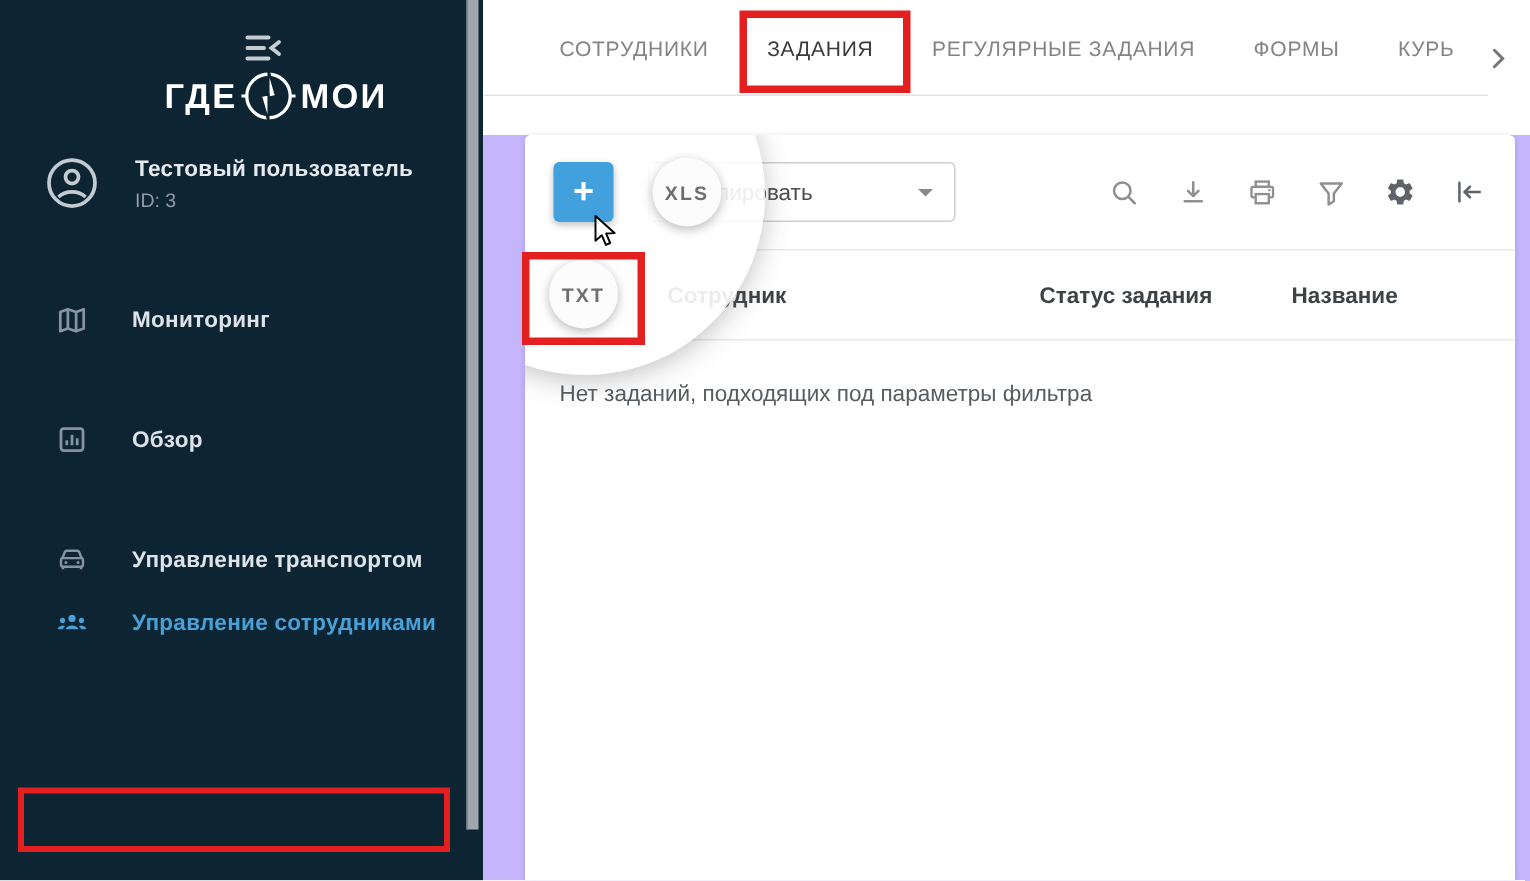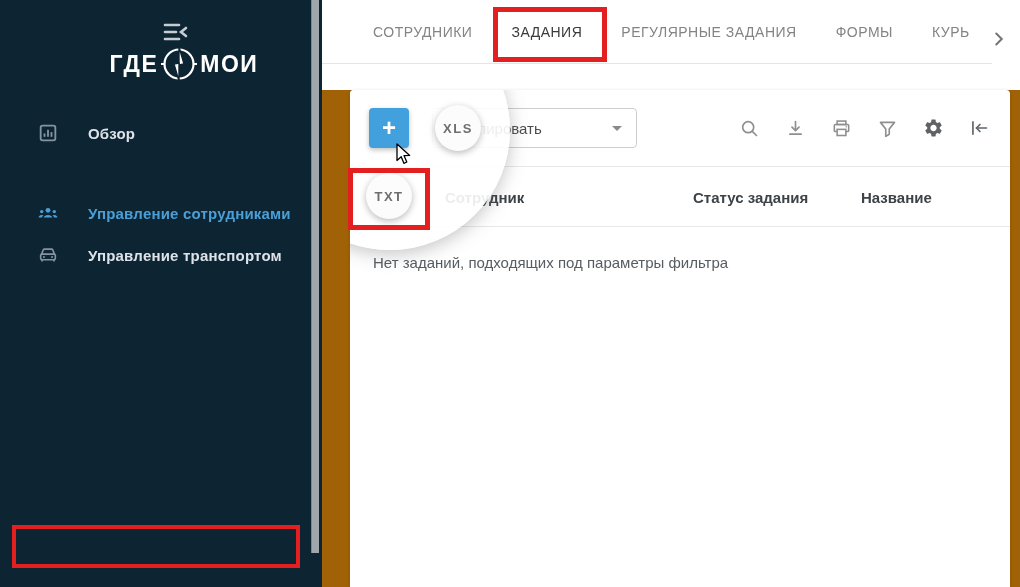--- a/index.html
+++ b/index.html
@@ -21,21 +21,21 @@
   .nav-group { margin-top:0; }
   .nav-group + .nav-group { margin-top:38px; }
   .nav-item { display:flex; align-items:center; height:42px; padding-left:36px; cursor:pointer; }
   .nav-item .nav-icon { width:24px; height:24px; display:flex; align-items:center; justify-content:center; color:#8494a1; }
   .nav-item .nav-label { margin-left:28px; color:#dde3e8; font-size:15px; font-weight:600; letter-spacing:.2px; }
   .nav-item.active .nav-icon { color:#4aa0d6; }
   .nav-item.active .nav-label { color:#4aa0d6; }
   .sidebar-scrollbar { position:absolute; left:311px; top:0; width:8px; height:553px; background:#9fa6ac; border-left:1px solid #7e868d; z-index:3; }
 
   
-  .main { position:absolute; left:322px; top:0; width:698px; height:587px; background:#a16207; }
+  .main { position:absolute; left:322px; top:0; width:698px; height:587px; background:#c4b5fd; }
   .tabs-strip { position:absolute; left:0; top:0; width:698px; height:90px; background:#ffffff; }
   .tabs-row { display:flex; align-items:center; height:64px; padding-left:51px; border-bottom:1px solid #e4e4e4; overflow:hidden; margin-right:28px; }
   .tab { flex:0 0 auto; font-size:14px; font-weight:500; letter-spacing:.5px; color:#848484; cursor:pointer; white-space:nowrap; }
   .tab + .tab { margin-left:39px; }
   .tab.active { color:#3a3a3a; }
   .tabs-chevron { position:absolute; right:10px; top:28px; width:22px; height:22px; color:#757575; cursor:pointer; background:#fff; }
 
   
   .card { position:absolute; left:28px; top:90px; width:660px; height:497px; background:#ffffff;
           border-radius:4px 4px 0 0; box-shadow:0 1px 4px rgba(0,0,0,0.14); overflow:hidden; }
@@ -95,66 +95,87 @@
           <circle cx="20" cy="20" r="14.5" fill="none" stroke="#ffffff" stroke-width="2.2"></circle>
           <line x1="2" y1="20" x2="6" y2="20" stroke="#ffffff" stroke-width="2"></line>
           <line x1="34" y1="20" x2="38" y2="20" stroke="#ffffff" stroke-width="2"></line>
           <path d="M20 3 L25 20 L20 21 Z" fill="#ffffff" stroke="#0d2433" stroke-width="1.4"></path>
           <path d="M20 37 L15 20 L20 19 Z" fill="#ffffff" stroke="#0d2433" stroke-width="1.4"></path>
         </svg>
         <span>МОИ</span>
       </div>
     </div>
 
+    <div class="user-row">
+      <svg width="40" height="40" viewBox="0 0 24 24" fill="none" stroke="#c3cad0" stroke-width="1.5">
+        <circle cx="12" cy="12" r="9.2"></circle>
+        <circle cx="12" cy="9.6" r="2.6"></circle>
+        <path d="M6.6 17.6 a6.8 5.2 0 0 1 10.8 0"></path>
+      </svg>
+      <div class="user-texts">
+        <div class="user-name">Тестовый пользователь</div>
+        <div class="user-id">ID: 3</div>
+      </div>
+    </div>
 
     <div class="nav">
 
       <div class="nav-group">
+        <div class="nav-item">
+          <span class="nav-icon">
+            <svg width="22" height="22" viewBox="0 0 24 24" fill="none" stroke="currentColor" stroke-width="2" stroke-linejoin="round">
+              <path d="M9 4.5 L15 6.5 L20.5 4.5 V18.5 L15 20.5 L9 18.5 L3.5 20.5 V6.5 Z"></path>
+              <line x1="9" y1="4.5" x2="9" y2="18.5"></line>
+                <line x1="15" y1="6.5" x2="15" y2="20.5"></line>
+            </svg>
+          </span>
+          <span class="nav-label">Мониторинг</span>
+        </div>
       </div>
 
       <div class="nav-group">
         <div class="nav-item">
           <span class="nav-icon">
             <svg width="22" height="22" viewBox="0 0 24 24" fill="none" stroke="currentColor" stroke-width="2">
               <rect x="4" y="4" width="16" height="16" rx="2"></rect>
               <line x1="8.2" y1="16.2" x2="8.2" y2="12.5"></line>
               <line x1="12" y1="16.2" x2="12" y2="8.5"></line>
               <line x1="15.8" y1="16.2" x2="15.8" y2="11"></line>
             </svg>
           </span>
           <span class="nav-label">Обзор</span>
         </div>
       </div>
 
       <div class="nav-group">
+        <div class="nav-item">
+          <span class="nav-icon">
+            <svg width="22" height="22" viewBox="0 0 24 24" fill="none" stroke="currentColor" stroke-width="1.8">
+              <path d="M5 11 L6.8 6.5 a1.4 1.4 0 0 1 1.3-.9 h7.8 a1.4 1.4 0 0 1 1.3.9 L19 11"></path>
+              <rect x="4" y="11" width="16" height="6.2" rx="1.6"></rect>
+              <circle cx="7.6" cy="14.2" r="1.1" fill="currentColor" stroke="none"></circle>
+              <circle cx="16.4" cy="14.2" r="1.1" fill="currentColor" stroke="none"></circle>
+              <line x1="5.4" y1="17.2" x2="5.4" y2="19"></line>
+                <line x1="18.6" y1="17.2" x2="18.6" y2="19"></line>
+            </svg>
+          </span>
+          <span class="nav-label">Управление транспортом</span>
+        </div>
         <div class="nav-item active">
           <span class="nav-icon">
             <svg width="24" height="24" viewBox="0 0 24 24" fill="currentColor">
               <circle cx="12" cy="9.3" r="2.4"></circle>
               <path d="M7.6 16.5 a4.6 3.6 0 0 1 8.8 0 Z"></path>
               <circle cx="5.7" cy="10.6" r="1.7"></circle>
               <path d="M2.5 16.5 a3.4 2.8 0 0 1 5 -2.2 a6 4.6 0 0 0 -1.6 2.2 Z"></path>
               <circle cx="18.3" cy="10.6" r="1.7"></circle>
               <path d="M21.5 16.5 a3.4 2.8 0 0 0 -5 -2.2 a6 4.6 0 0 1 1.6 2.2 Z"></path>
             </svg>
           </span>
           <span class="nav-label">Управление сотрудниками</span>
-        </div>
-        <div class="nav-item">
-          <span class="nav-icon">
-            <svg width="22" height="22" viewBox="0 0 24 24" fill="none" stroke="currentColor" stroke-width="1.8">
-              <path d="M5 11 L6.8 6.5 a1.4 1.4 0 0 1 1.3-.9 h7.8 a1.4 1.4 0 0 1 1.3.9 L19 11"></path>
-              <rect x="4" y="11" width="16" height="6.2" rx="1.6"></rect>
-              <circle cx="7.6" cy="14.2" r="1.1" fill="currentColor" stroke="none"></circle>
-              <circle cx="16.4" cy="14.2" r="1.1" fill="currentColor" stroke="none"></circle>
-              <line x1="5.4" y1="17.2" x2="5.4" y2="19"></line>
-                <line x1="18.6" y1="17.2" x2="18.6" y2="19"></line>
-            </svg>
-          </span>
-          <span class="nav-label">Управление транспортом</span>
         </div>
       </div>
     </div>
 
     <div class="sidebar-scrollbar"></div>
   </div>
 
   <div class="main">
     <div class="tabs-strip">
       <div class="tabs-row">

